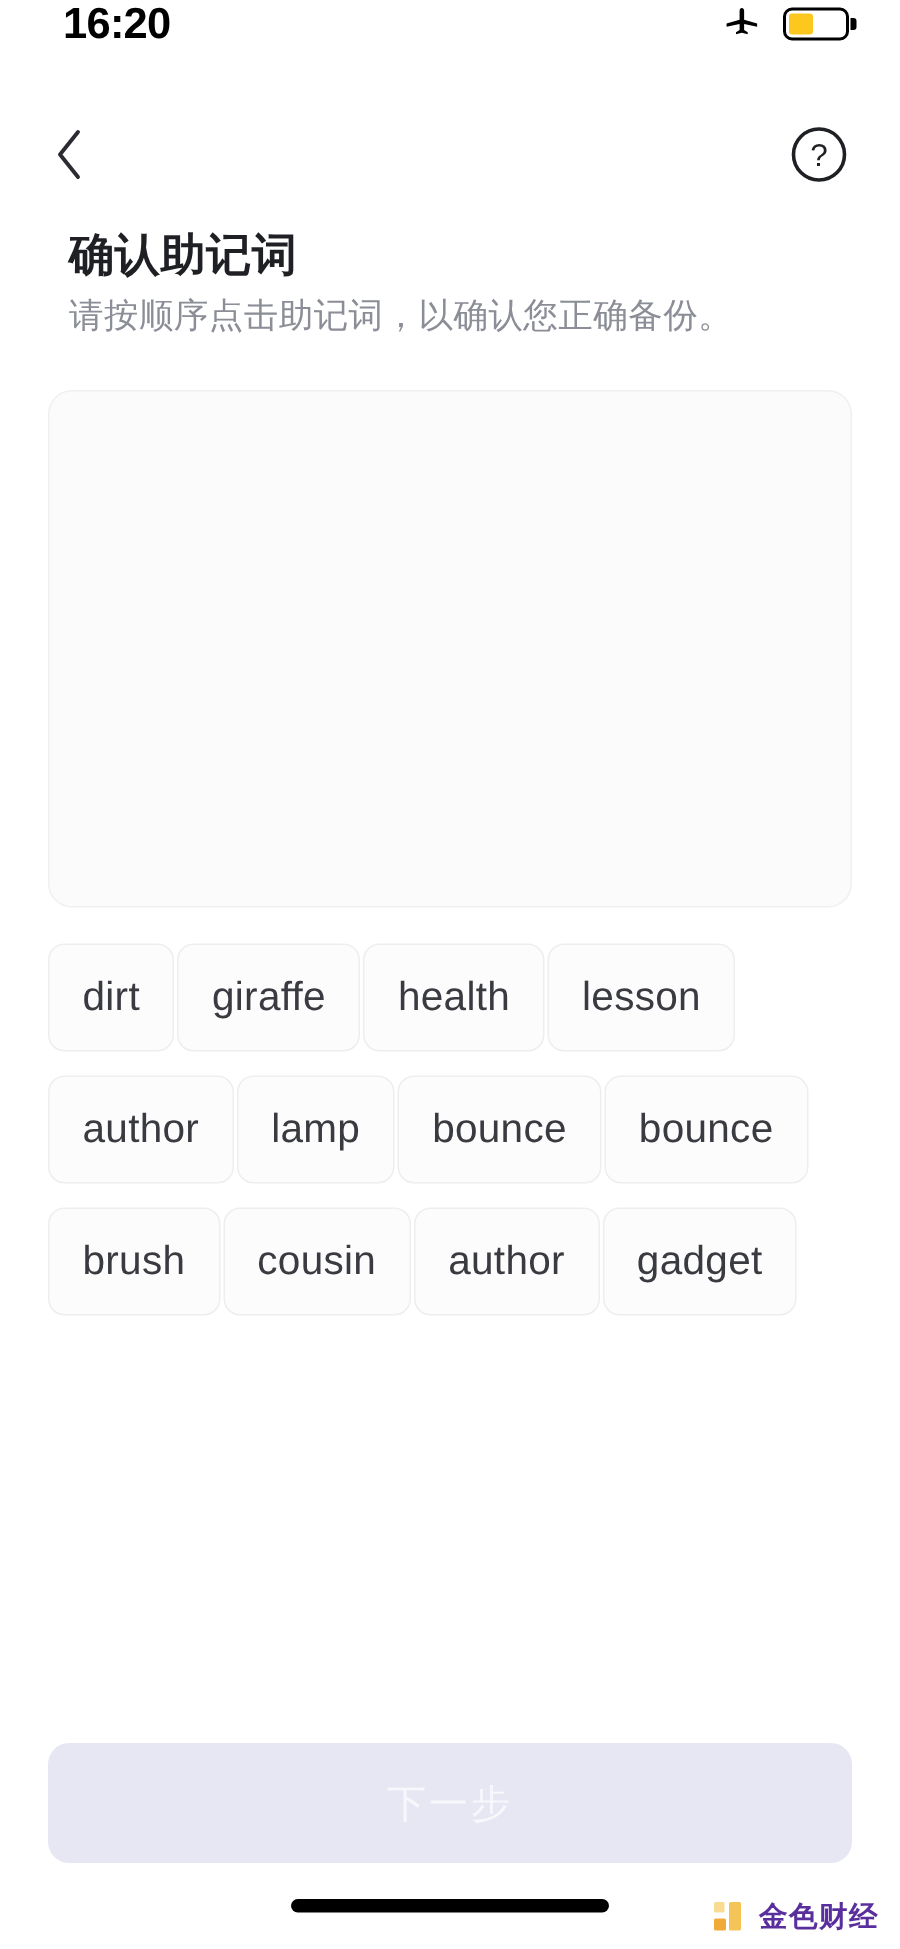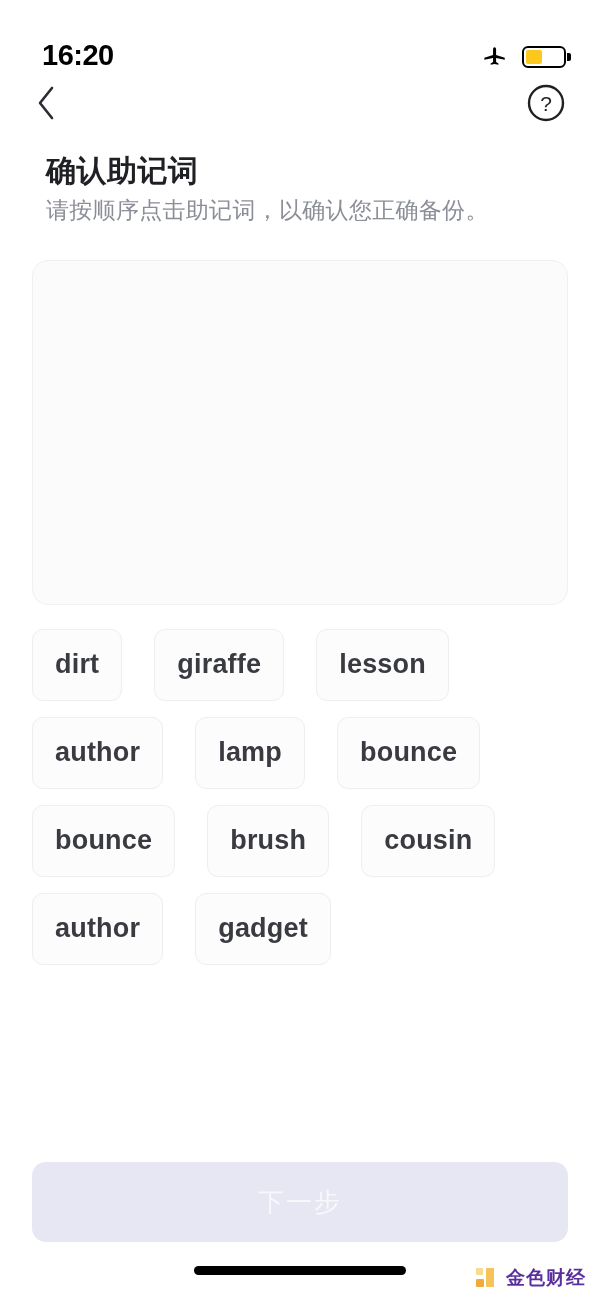--- a/index.html
+++ b/index.html
@@ -20,21 +20,21 @@
     background: #ffffff;
     display: flex;
     flex-direction: column;
   }
 
   
   .status-bar {
     height: 72px;
     flex: 0 0 72px;
     display: flex;
-    align-items: flex-end;
+    align-items: flex-start;
     justify-content: space-between;
     padding: 0 34px 0 42px;
   }
   .status-time {
     font-size: 29px;
     font-weight: bold;
     color: #000000;
     letter-spacing: -0.5px;
   }
   .status-right {
@@ -122,23 +122,22 @@
     background: #fbfbfc;
     border: 1px solid #f0f0f2;
     border-radius: 16px;
   }
 
   
   .word-pool {
     margin: 24px 32px 0 32px;
     display: flex;
     flex-wrap: wrap;
-    gap: 16px 32px;
+    gap: 16px 2px;
     align-content: flex-start;
-    font-weight: bold;
   }
   .word-chip {
     background: #fcfcfd;
     border: 1px solid #eeeef0;
     border-radius: 11px;
     padding: 0 22px;
     height: 72px;
     display: flex;
     align-items: center;
     justify-content: center;
@@ -235,20 +234,21 @@
   <div class="heading-block">
     <div class="page-title">确认助记词</div>
     <div class="page-subtitle">请按顺序点击助记词，以确认您正确备份。</div>
   </div>
 
   <div class="answer-panel"></div>
 
   <div class="word-pool" id="word-pool">
       <div class="word-chip">dirt</div>
       <div class="word-chip">giraffe</div>
+      <div class="word-chip">health</div>
       <div class="word-chip">lesson</div>
       <div class="word-chip">author</div>
       <div class="word-chip">lamp</div>
       <div class="word-chip">bounce</div>
       <div class="word-chip">bounce</div>
       <div class="word-chip">brush</div>
       <div class="word-chip">cousin</div>
       <div class="word-chip">author</div>
       <div class="word-chip">gadget</div>
     </div>

